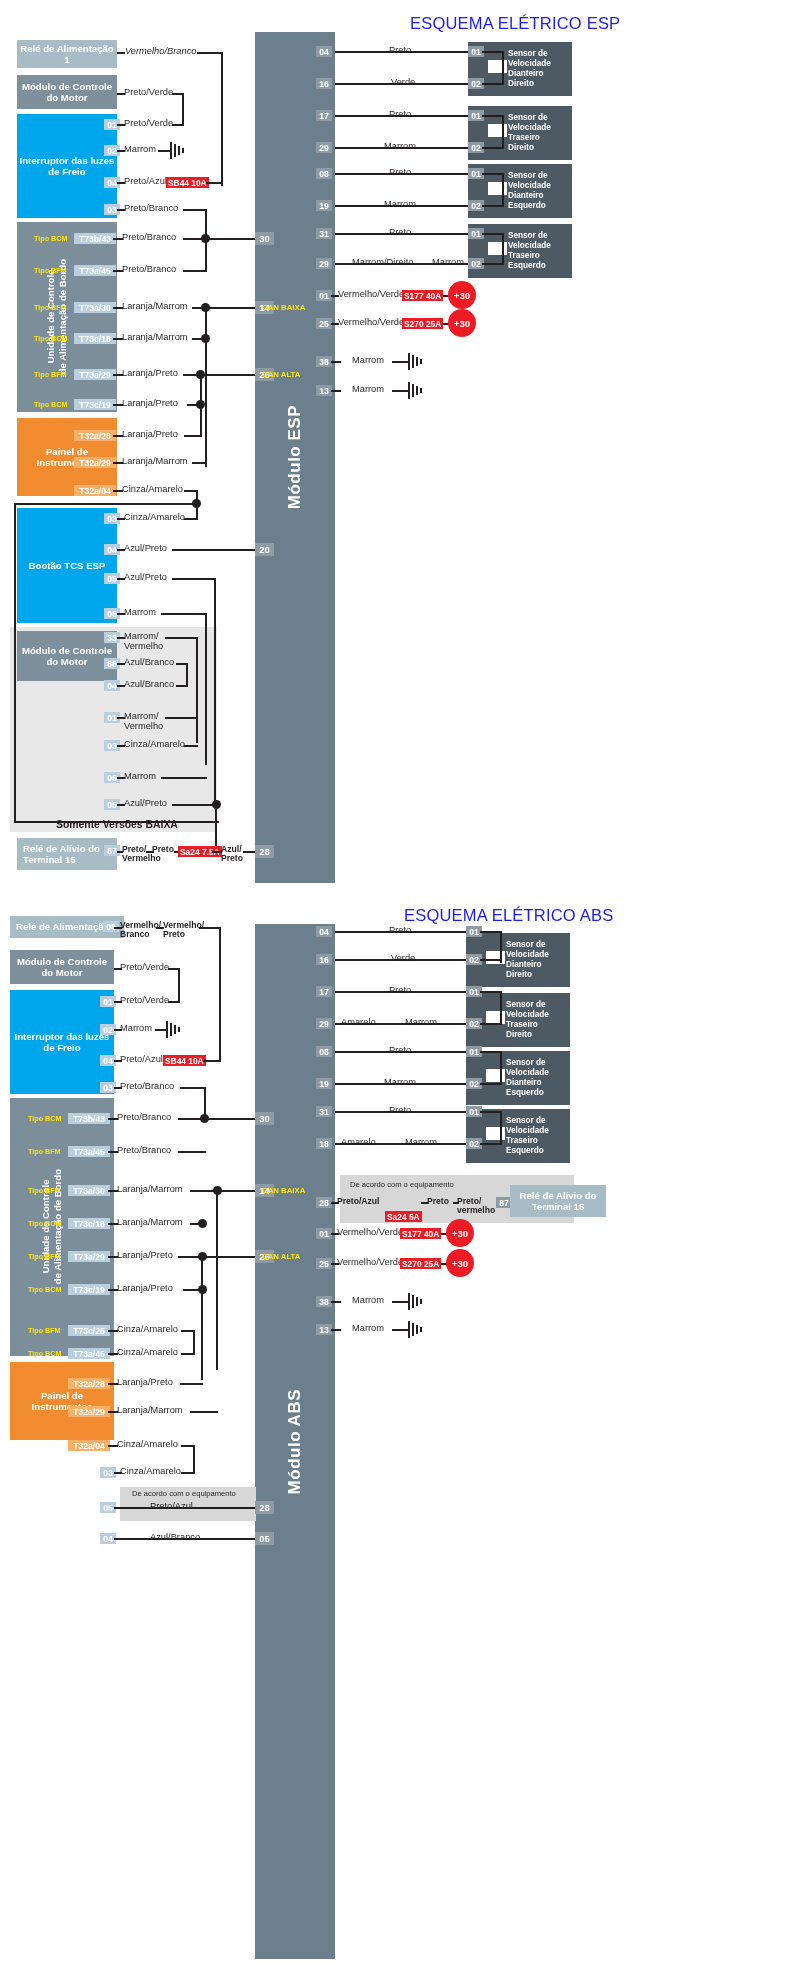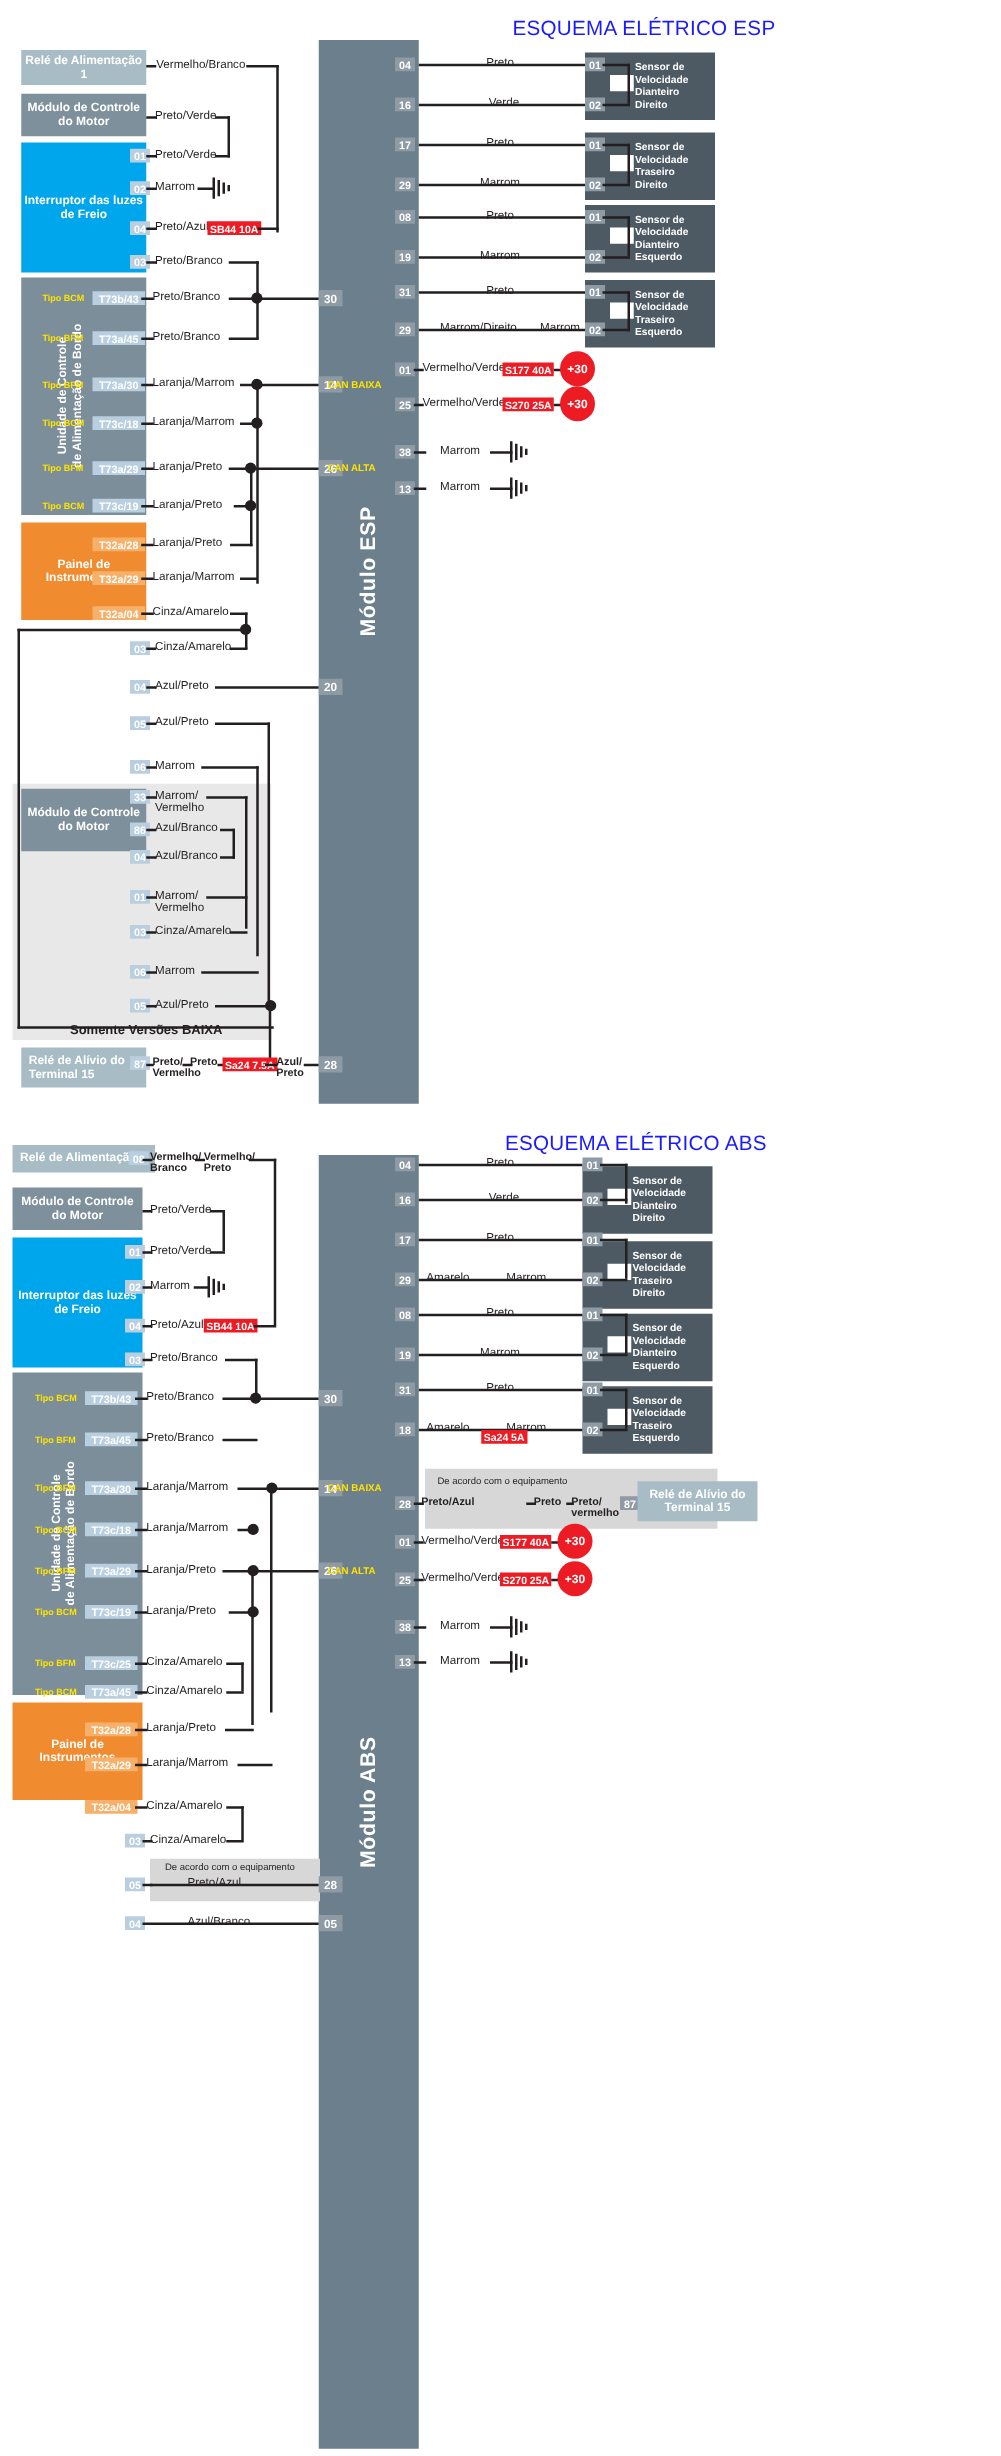--- a/index.html
+++ b/index.html
@@ -84,33 +84,36 @@
   </div>
   <div class="blk cyan" style="left:17px;top:114px;width:100px;height:104px;">
     <span>Interruptor das luzes<br>de Freio</span>
   </div>
   <div class="blk gray" style="left:17px;top:222px;width:100px;height:190px;">
     <span class="vtext" style="margin-left:-22px;">Unidade de Controle<br>de Alimentação de Bordo</span>
   </div>
   <div class="blk orange" style="left:17px;top:418px;width:100px;height:78px;">
     <span>Painel de<br>Instrumentos</span>
   </div>
+  <div class="blk cyan" style="left:17px;top:508px;width:100px;height:115px;">
+    <span>Bootão TCS ESP</span>
+  </div>
 
   <div class="panel" style="left:10px;top:627px;width:207px;height:205px;"></div>
   <div class="blk graymid" style="left:17px;top:631px;width:100px;height:50px;">
     <span>Módulo de Controle<br>do Motor</span>
   </div>
   <div class="cross" style="left:56px;top:819px;">Somente Versões BAIXA</div>
 
   <div class="blk graylt" style="left:17px;top:838px;width:100px;height:32px;text-align:left;justify-content:flex-start;padding-left:6px;">
     <span>Relé de Alívio do<br>Terminal 15</span>
   </div>
 
   <div class="h" style="left:117px;top:52px;width:8px;"></div>
-  <div class="wl" style="left:125px;top:46px;">Vermelho/Branco</div>
+  <div class="wl" style="left:125px;top:46px;font-style:italic;">Vermelho/Branco</div>
   <div class="h" style="left:197px;top:52px;width:26px;"></div>
   <div class="v" style="left:221px;top:52px;height:134px;"></div>
 
   <div class="h" style="left:117px;top:93px;width:8px;"></div>
   <div class="wl" style="left:124px;top:87px;">Preto/Verde</div>
   <div class="h" style="left:172px;top:93px;width:12px;"></div>
   <div class="v" style="left:182px;top:93px;height:33px;"></div>
 
   <div class="pin" style="left:104px;top:119px;">01</div>
   <div class="h" style="left:117px;top:124px;width:8px;"></div>
@@ -619,21 +622,21 @@
   <div class="wl" style="left:341px;top:1137px;">Amarelo</div>
   <div class="wl" style="left:405px;top:1137px;">Marrom</div>
   <div class="pin dk" style="left:466px;top:1138px;">02</div>
   <div class="h" style="left:480px;top:1143px;width:22px;"></div>
 
   <div class="panel2" style="left:340px;top:1175px;width:234px;height:48px;"></div>
   <div class="acordo" style="left:350px;top:1180px;">De acordo com o equipamento</div>
   <div class="pin dk" style="left:316px;top:1197px;">28</div>
   <div class="h" style="left:331px;top:1202px;width:8px;"></div>
   <div class="wl b" style="left:337px;top:1197px;">Preto/Azul</div>
-  <div class="fuse" style="left:385px;top:1144px;">Sa24 5A</div>
+  <div class="fuse" style="left:385px;top:1211px;">Sa24 5A</div>
   <div class="h" style="left:421px;top:1202px;width:7px;"></div>
   <div class="wl b" style="left:427px;top:1197px;">Preto</div>
   <div class="h" style="left:453px;top:1202px;width:6px;"></div>
   <div class="wl b" style="left:457px;top:1197px;">Preto/<br>vermelho</div>
   <div class="pin dk" style="left:496px;top:1197px;">87</div>
   <div class="blk graylt" style="left:510px;top:1185px;width:96px;height:32px;">
     <span>Relé de Alívio do<br>Terminal 15</span>
   </div>
 
   <div class="pin dk" style="left:316px;top:1228px;">01</div>

